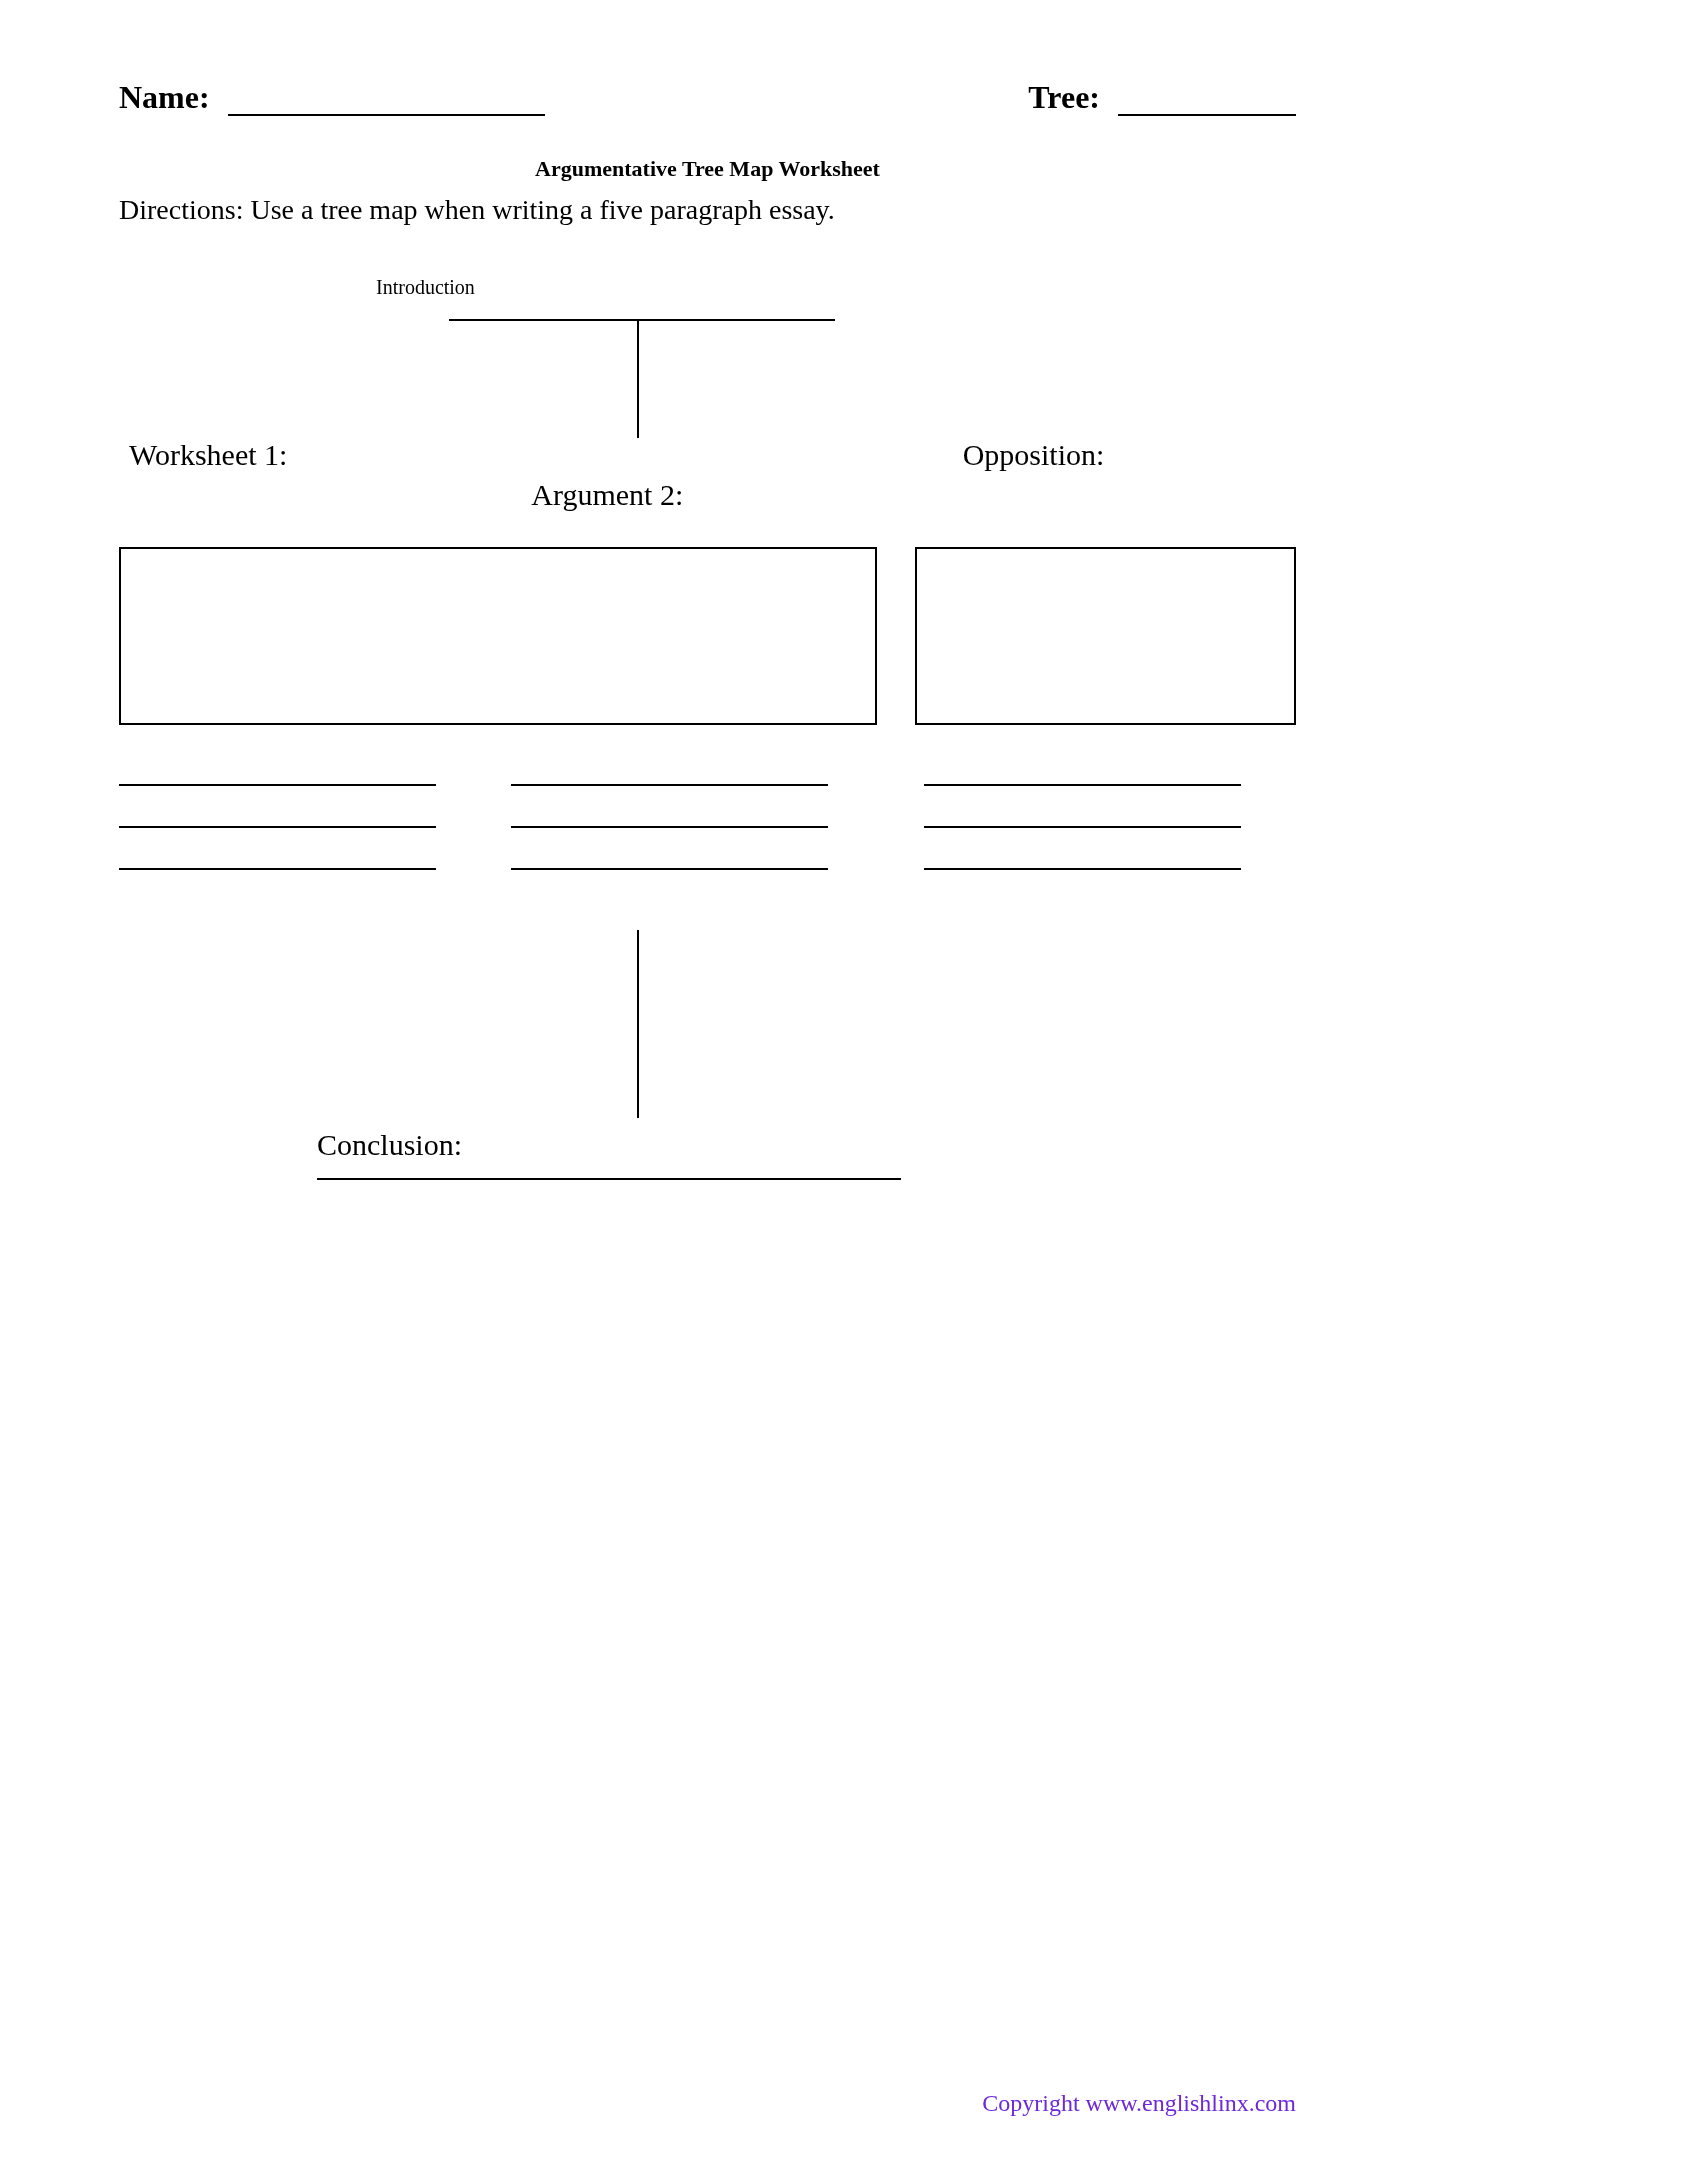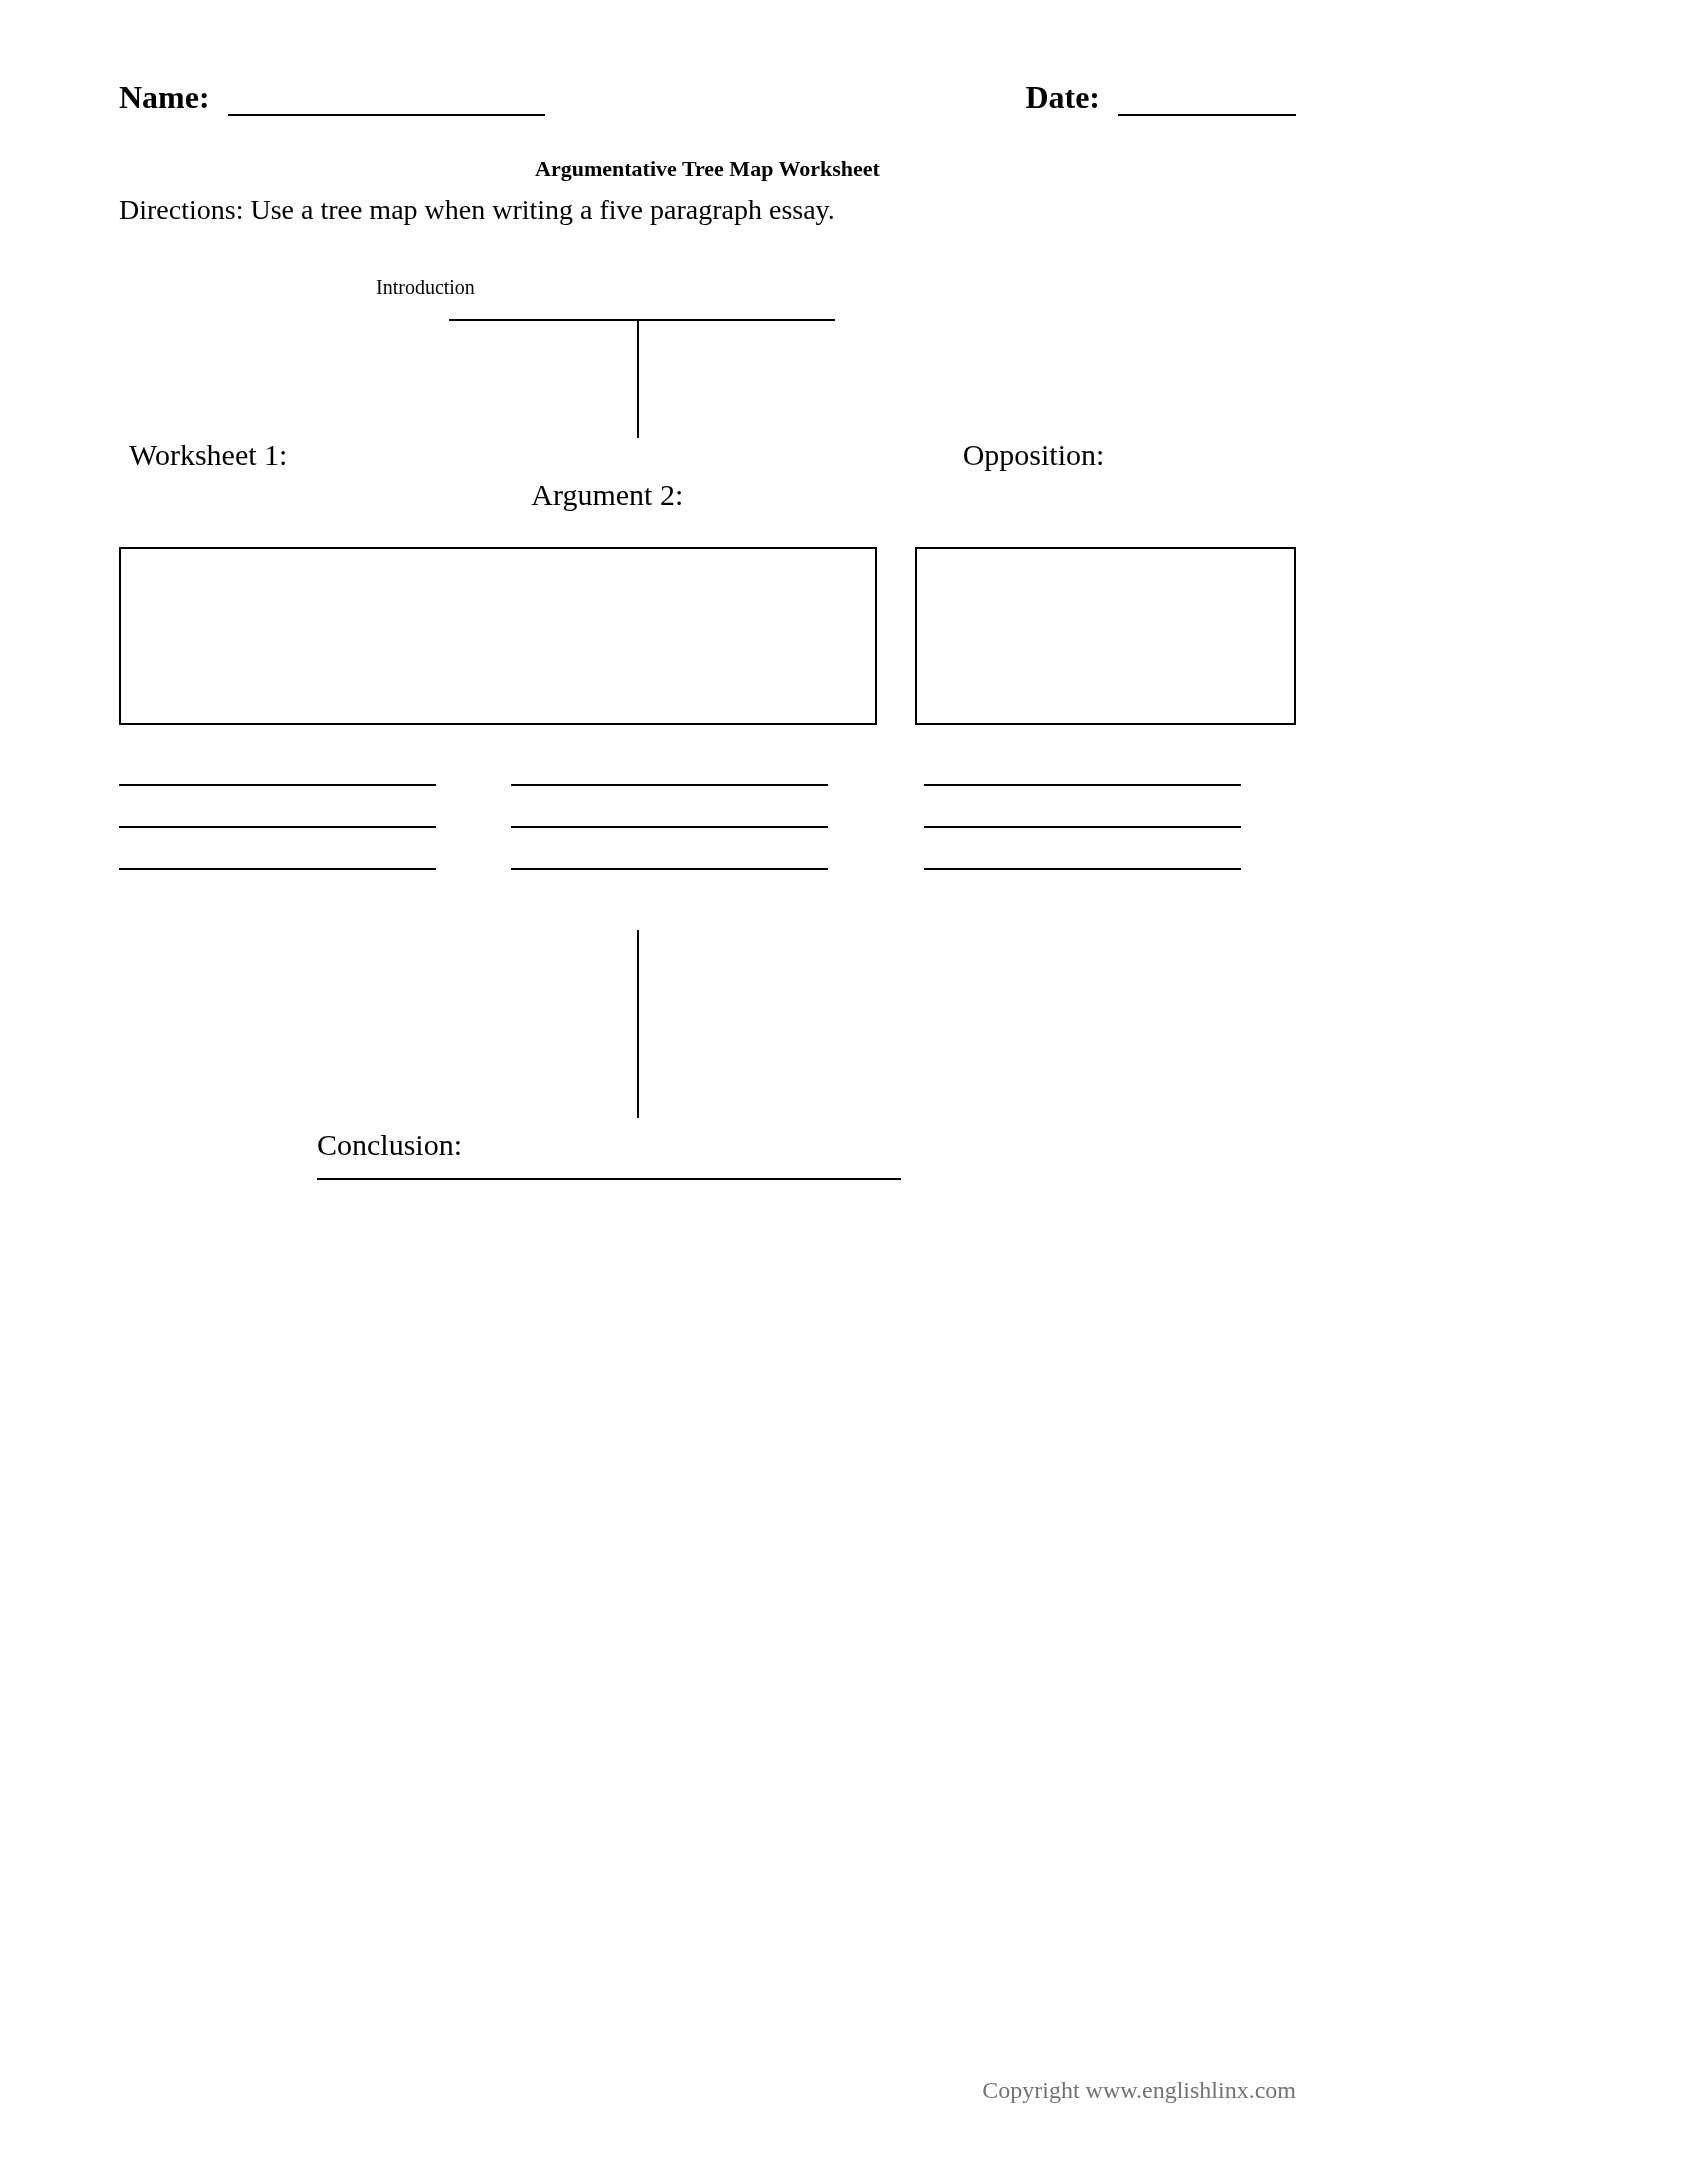--- a/index.html
+++ b/index.html
@@ -87,24 +87,24 @@
     }
 
     .conclusion-line {
       border-bottom: 2px solid #000;
       width: 574px;
       margin-left: 158px;
     }
 
     .copyright {
       position: absolute;
-      bottom: 74px;
+      bottom: 61px;
       right: 119px;
       font-size: 24px;
-      color: #737373;
+      color: #6d28d9;
       margin-left: 48px;
     }
 
     
     .tree-wrapper {
       position: relative;
     }
 
     .intro-section {
       text-align: left;
@@ -199,21 +199,21 @@
 <body>
 
 <div class="page">
 
   <div class="header-row">
     <div class="name-field">
       <span>Name:</span>
       <span class="name-line"></span>
     </div>
     <div class="date-field">
-      <span>Date:</span>
+      <span>Tree:</span>
       <span class="date-line"></span>
     </div>
   </div>
 
   <div class="title">Argumentative Tree Map Worksheet</div>
 
   <div class="directions">Directions: Use a tree map when writing a five paragraph essay.</div>
 
   <div class="tree-wrapper">
 

